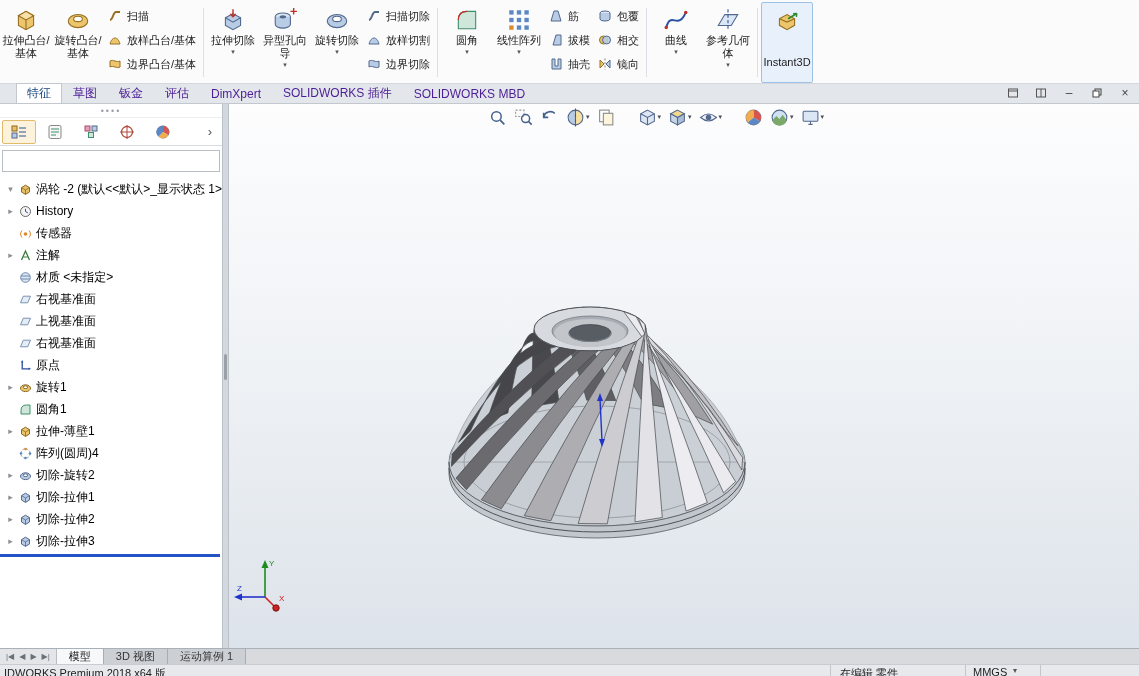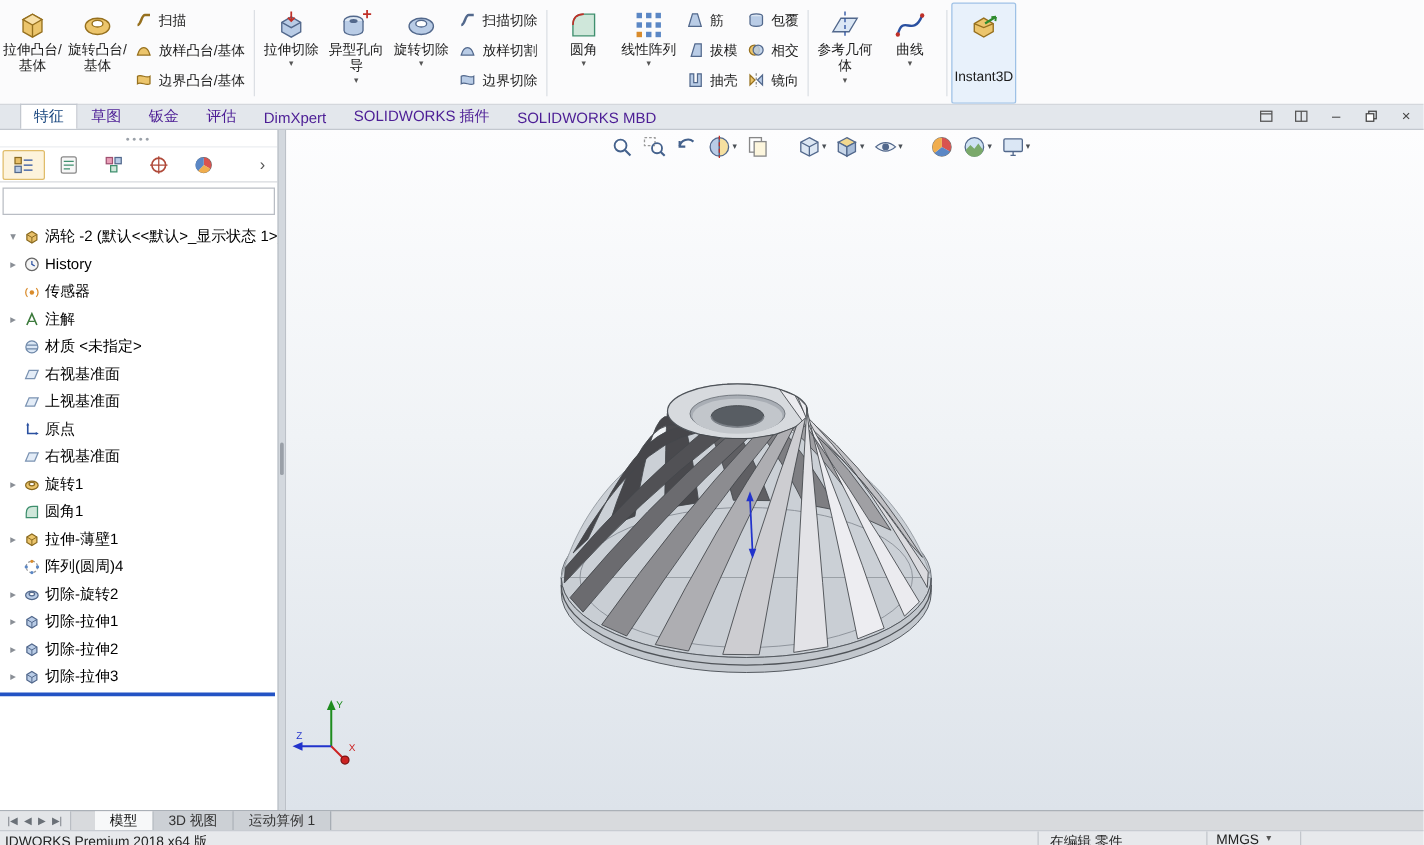--- a/index.html
+++ b/index.html
@@ -53,21 +53,21 @@
   .hbtn{display:flex;align-items:center;gap:1px;height:22px;padding:1px;}
   .hcaret{font-size:7px;color:#4a4f55;}
   .hgap{width:10px;}
   .i18{width:19px;height:19px;}
   .scene{position:absolute;left:0;top:0;}
 
   
   .doctabs{position:absolute;left:0;right:0;bottom:12px;height:16px;background:#d8dadd;border-top:1px solid #aab0b7;display:flex;align-items:stretch;font-size:11px;}
   .navbtns{display:flex;align-items:center;gap:5px;padding:0 6px;background:#e3e5e8;color:#6a7077;font-size:8px;border-right:1px solid #b9bdc3;}
   .dtab{display:flex;align-items:center;padding:0 12px;background:#ccd0d5;border-right:1px solid #a7adb4;color:#333;}
-  .dtab.active{background:#f7f8f9;color:#111;margin-left:19px;}
+  .dtab.active{background:#f7f8f9;color:#111;}
 
   
   .statusbar{position:absolute;left:0;right:0;bottom:0;height:12px;background:#e7e9ec;border-top:1px solid #c8ccd2;overflow:hidden;font-size:11px;color:#222;}
   .sb-app{position:absolute;left:-18px;top:1px;white-space:nowrap;}
   .sb-sep{position:absolute;top:0;bottom:0;width:1px;background:#c2c6cc;}
   .sb-mode{position:absolute;left:840px;top:1px;white-space:nowrap;}
   .sb-units{position:absolute;left:973px;top:1px;white-space:nowrap;}
   .sb-caret{position:absolute;left:1013px;top:1px;font-size:8px;color:#555;}
 </style>
 </head>
@@ -240,34 +240,34 @@
             <path d="M7 1.5 V12.5" stroke="#888" stroke-dasharray="2 1.5"></path>
           </svg>
         <span>镜向</span>
       </button>
     </div>
 
     <div class="rsep"></div>
 
     <button class="bigbtn">
       <svg class="i24" viewBox="0 0 24 24">
-          <path d="M3 17 L9 7 H21 L15 17 Z" fill="#dbe7f5" stroke="#52688c"></path>
-          <path d="M12 2 V22" stroke="#2a50a0" stroke-dasharray="3 2"></path>
-        </svg>
-      <span class="lbl">参考几何体</span>
-      <span class="caret">▾</span>
-    </button>
-
-    <button class="bigbtn">
-      <svg class="i24" viewBox="0 0 24 24">
           <path d="M3 19 C7 3 14 22 21 5" fill="none" stroke="#2a50a0" stroke-width="1.8"></path>
           <circle cx="3" cy="19" r="1.6" fill="#c03028"></circle>
           <circle cx="21" cy="5" r="1.6" fill="#c03028"></circle>
         </svg>
       <span class="lbl">曲线</span>
+      <span class="caret">▾</span>
+    </button>
+
+    <button class="bigbtn">
+      <svg class="i24" viewBox="0 0 24 24">
+          <path d="M3 17 L9 7 H21 L15 17 Z" fill="#dbe7f5" stroke="#52688c"></path>
+          <path d="M12 2 V22" stroke="#2a50a0" stroke-dasharray="3 2"></path>
+        </svg>
+      <span class="lbl">参考几何体</span>
       <span class="caret">▾</span>
     </button>
 
     <div class="rsep"></div>
 
     <button class="bigbtn active">
       <svg class="i24" viewBox="0 0 24 24">
           <path d="M5 10 L12 6 L19 10 V16 L12 20 L5 16 Z" fill="#ecc56c" stroke="#96701e"></path>
           <path d="M5 10 L12 13 L19 10" fill="none" stroke="#96701e"></path>
           <path d="M13 10 L21 5" stroke="#2e8b2e" stroke-width="1.6"></path>
@@ -425,33 +425,33 @@
         <span class="arr"></span>
         <svg class="i13" viewBox="0 0 13 13">
             <path d="M1.5 9.8 L4.3 3.2 H11.5 L8.7 9.8 Z" fill="#e3ecf7" stroke="#7b93b2"></path>
           </svg>
         <span class="tlabel">上视基准面</span>
       </div>
 
       <div class="trow">
         <span class="arr"></span>
         <svg class="i13" viewBox="0 0 13 13">
+            <path d="M1.5 9.8 L4.3 3.2 H11.5 L8.7 9.8 Z" fill="#e3ecf7" stroke="#7b93b2"></path>
+          </svg>
+        <span class="tlabel">右视基准面</span>
+      </div>
+
+      <div class="trow">
+        <span class="arr"></span>
+        <svg class="i13" viewBox="0 0 13 13">
             <path d="M3.2 2.5 V9.8 H10.5" fill="none" stroke="#2a50a0" stroke-width="1.3"></path>
             <path d="M3.2 1 L2 3.4 H4.4 Z" fill="#2a50a0"></path>
             <path d="M12 9.8 L9.6 8.6 V11 Z" fill="#2a50a0"></path>
           </svg>
         <span class="tlabel">原点</span>
-      </div>
-
-      <div class="trow">
-        <span class="arr"></span>
-        <svg class="i13" viewBox="0 0 13 13">
-            <path d="M1.5 9.8 L4.3 3.2 H11.5 L8.7 9.8 Z" fill="#e3ecf7" stroke="#7b93b2"></path>
-          </svg>
-        <span class="tlabel">右视基准面</span>
       </div>
 
       <div class="trow">
         <span class="arr">▸</span>
         <svg class="i13" viewBox="0 0 13 13">
             <ellipse cx="6.5" cy="7.2" rx="5" ry="3.4" fill="#ecc56c" stroke="#8a6a20"></ellipse>
             <ellipse cx="6.5" cy="6.2" rx="2.2" ry="1.4" fill="#fff" stroke="#8a6a20"></ellipse>
           </svg>
         <span class="tlabel">旋转1</span>
       </div>

